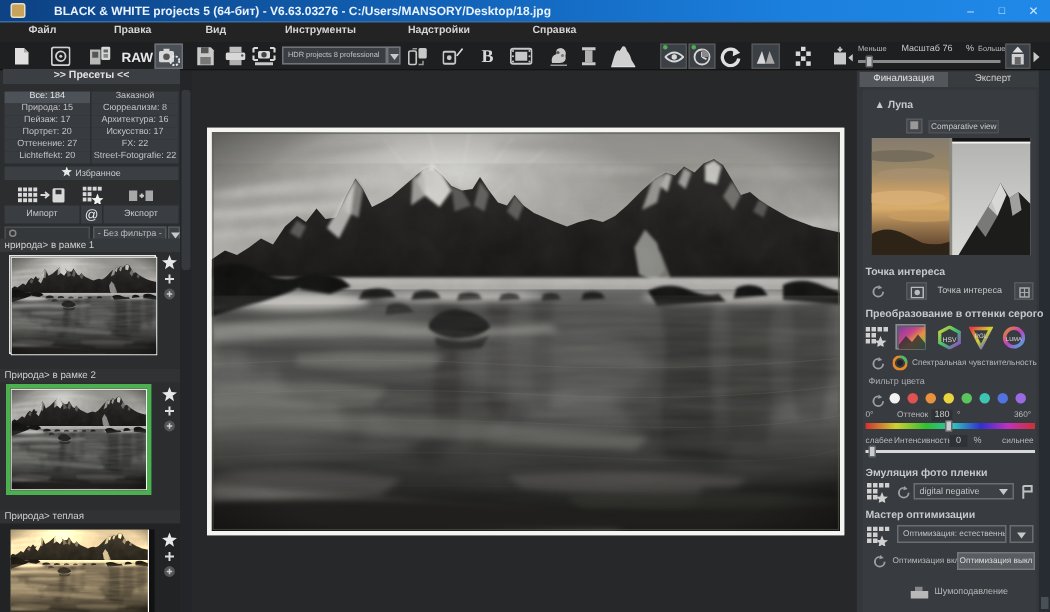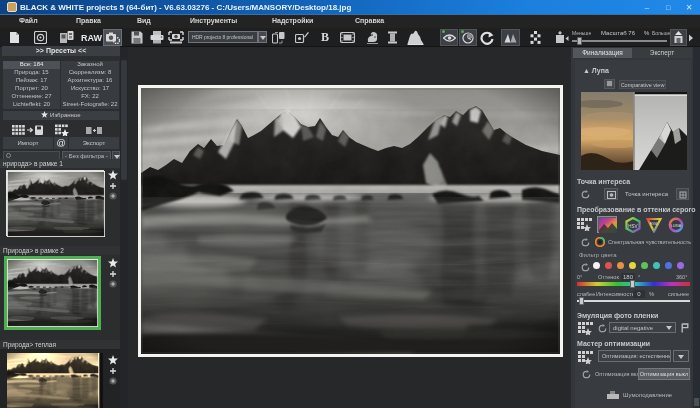--- a/index.html
+++ b/index.html
@@ -1,20 +1,20 @@
 <!DOCTYPE html>
 <html><head><meta charset="utf-8">
 <style>
 *{margin:0;padding:0;box-sizing:border-box;}
 html,body{width:700px;height:408px;overflow:hidden;background:#232527;}
 body{font-family:"Liberation Sans",sans-serif;position:relative;color:#ccc;}
 .abs{position:absolute;}
 
 #titlebar{left:0;top:0;width:700px;height:14px;background:linear-gradient(90deg,#0d4284 0%,#1160b4 40%,#1b7fdd 75%,#2089e8 100%);}
-#titletxt{left:20px;top:3px;font-size:8px;font-weight:bold;color:#e8f2fc;letter-spacing:0;white-space:nowrap;}
+#titletxt{left:36px;top:3px;font-size:8px;font-weight:bold;color:#e8f2fc;letter-spacing:0;white-space:nowrap;}
 #appico{left:7px;top:2px;width:10px;height:10px;background:#caa25a;border:1px solid #e8e0c8;border-radius:2px;}
 .wbtn{top:4px;color:#cfe6fa;font-size:8px;line-height:7px;text-align:center;width:10px;}
 
 #menubar{left:0;top:14px;width:700px;height:14px;background:#232323;border-top:1px solid #3a6ea5;}
 .mitem{top:17px;font-size:7px;font-weight:bold;color:#d6d6d6;white-space:nowrap;}
 
 #toolbar{left:0;top:28px;width:700px;height:19px;background:#1e1f21;border-bottom:1px solid #141414;}
 .tile{position:absolute;background:#3b4046;border:1px solid #555;}
 
 #lpanel{left:0;top:47px;width:120px;height:361px;background:#2b2d2f;}

